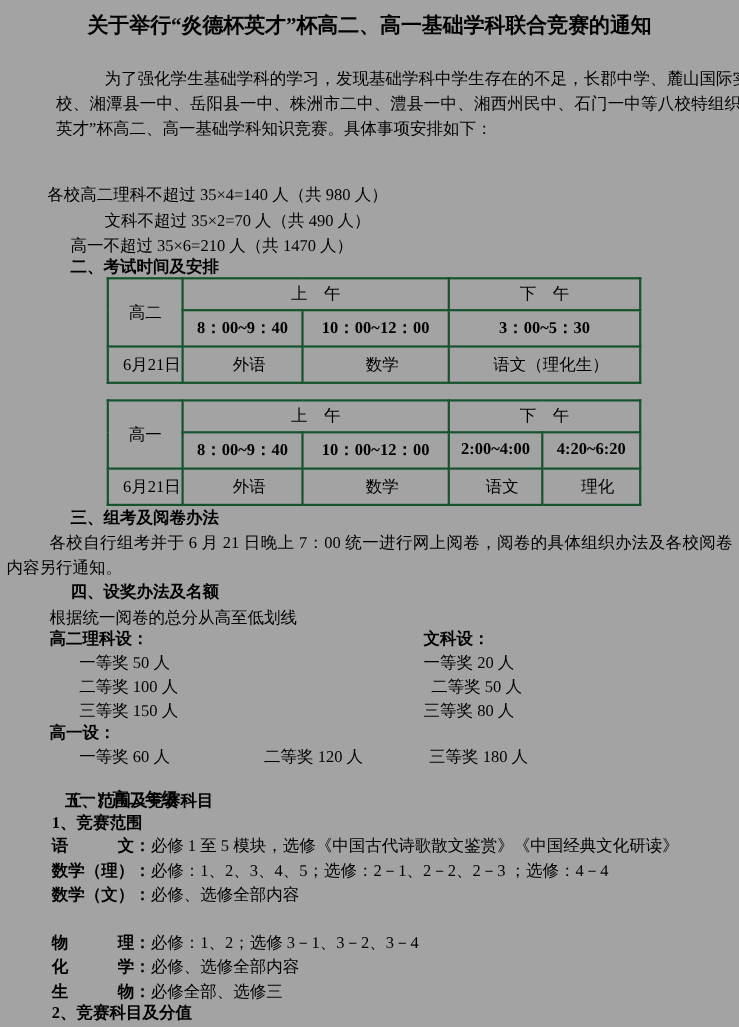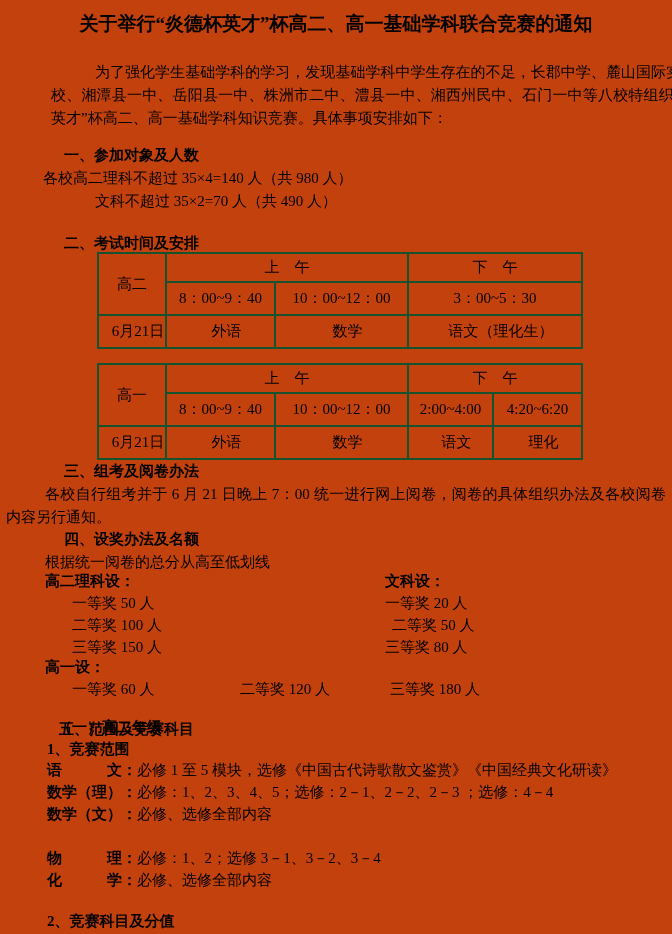--- a/index.html
+++ b/index.html
@@ -2,21 +2,21 @@
 <html><head>
 <meta charset="utf-8">
 <style>
   html,body { margin:0; padding:0; }
   body {
     width:672px; height:934px;
     background:#ffffff; color:#000000;
     font-family:"Liberation Serif","DejaVu Serif",serif;
     font-size:15px;
   }
-  .page { position:relative; width:672px; height:934px; overflow:hidden; background:#c2410c; }
+  .page { position:relative; width:672px; height:934px; overflow:hidden; background:#a3a3a3; }
   .abs { position:absolute; white-space:nowrap; line-height:22px; }
   .title {
     position:absolute; top:12px; left:0; width:672px;
     text-align:center; font-size:19px; font-weight:bold; line-height:24px;
   }
   .para {
     position:absolute; left:6px; width:660px;
     line-height:23px; text-align:justify; white-space:normal;
   }
   .intro { top:61px; text-indent:44px;margin-left:45px; }
@@ -36,21 +36,21 @@
     border:2px solid #000;
     font-size:15px;
   }
   table.sched td {
     border:2px solid #14532d; text-align:center; vertical-align:middle;
     padding:0; overflow:hidden;
   }
   .t-g2 { top:252px; }
   .t-g1 { top:363px; }
   tr.r1 td { height:27px; }
-  tr.r2 td { height:31px; }
+  tr.r2 td { height:31px;font-weight:bold; }
   tr.r3 td { height:31px;padding-left:12px; }
   .aw-row { position:absolute; left:0; width:672px; height:22px; line-height:22px; }
   .aw-left45 { position:absolute; left:45px; }
   .aw-left72 { position:absolute; left:72px; }
   .aw-mid   { position:absolute; left:240px; }
   .aw-right { position:absolute; left:385px; }
   .aw-right2{ position:absolute; left:392px; }
   .aw-right3{ position:absolute; left:390px; }
   .h-s5  { top:718px; left:47px;margin-left:12px; }
   .h-s5a { top:716px; left:57px; }
@@ -61,23 +61,23 @@
 </style>
 </head>
 <body>
 
 <div class="page">
 
   <div class="title">关于举行“炎德杯英才”杯高二、高一基础学科联合竞赛的通知</div>
 
   <div class="para intro">为了强化学生基础学科的学习，发现基础学科中学生存在的不足，长郡中学、麓山国际实际学校、湘潭县一中、岳阳县一中、株洲市二中、澧县一中、湘西州民中、石门一中等八校特组织“炎德英才”杯高二、高一基础学科知识竞赛。具体事项安排如下：</div>
 
-  <div class="abs h-s1 hd">一、参加对象及人数</div>
   <div class="abs l-a">各校高二理科不超过 35×4=140 人（共 980 人）</div>
   <div class="abs l-b">文科不超过 35×2=70 人（共 490 人）</div>
+  <div class="abs l-c">高一不超过 35×6=210 人（共 1470 人）</div>
 
   <div class="abs h-s2 hd">二、考试时间及安排</div>
 
   <table class="sched t-g2">
     <colgroup>
         <col style="width:68px">
         <col style="width:109px">
         <col style="width:133px">
         <col style="width:174px">
       </colgroup>
@@ -174,16 +174,19 @@
   </div>
   <div class="subj-row" style="top:803px">
     <span class="subj-label">数学（文）：</span><span>必修、选修全部内容</span>
   </div>
   <div class="subj-row" style="top:847px">
     <span class="subj-label">物　　　理：</span><span>必修：1、2；选修 3－1、3－2、3－4</span>
   </div>
   <div class="subj-row" style="top:869px">
     <span class="subj-label">化　　　学：</span><span>必修、选修全部内容</span>
   </div>
+  <div class="subj-row" style="top:891px">
+    <span class="subj-label">生　　　物：</span><span>必修全部、选修三</span>
+  </div>
 
   <div class="abs h-s5c hd">2、竞赛科目及分值</div>
 
 </div>
 
 </body></html>

